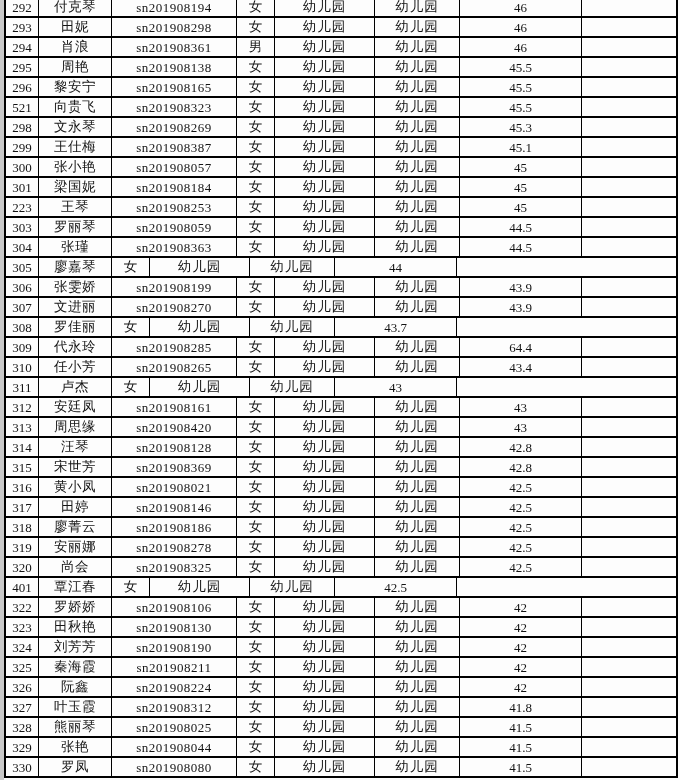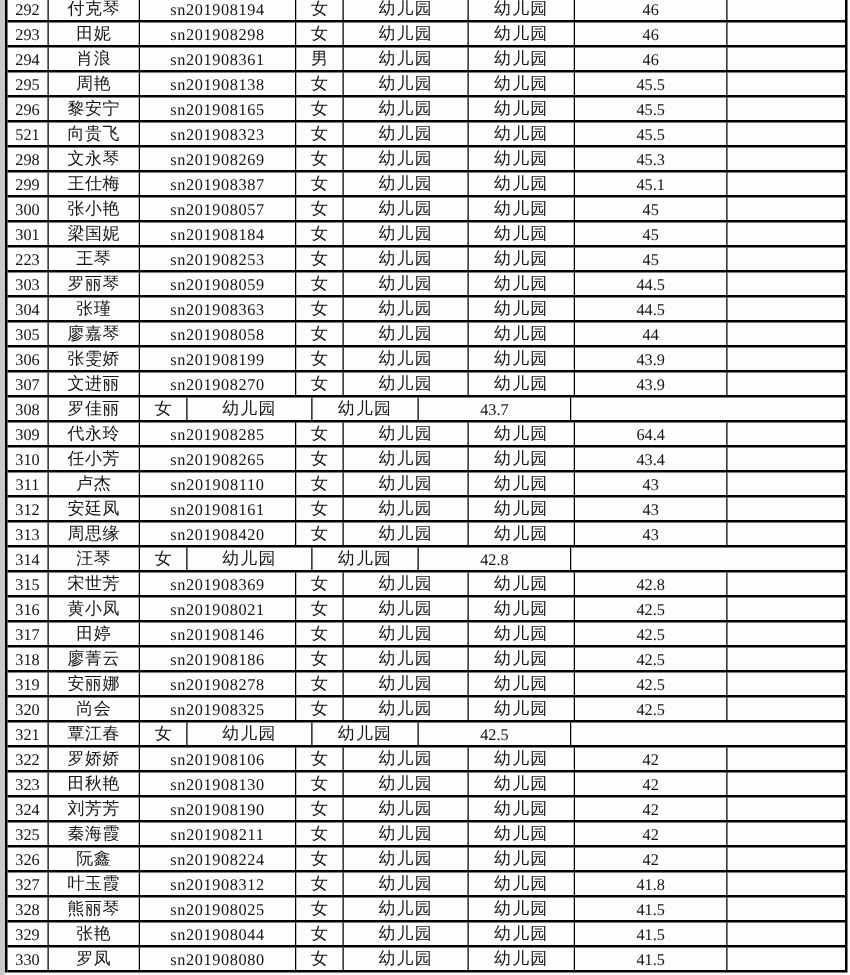--- a/index.html
+++ b/index.html
@@ -201,21 +201,20 @@
       <div class="cell c-sex">女</div>
       <div class="cell c-kg1">幼儿园</div>
       <div class="cell c-kg2">幼儿园</div>
       <div class="cell c-score">44.5</div>
       <div class="cell c-blank"></div>
     </div>
 
     <div class="t-row">
       <div class="cell c-no">305</div>
       <div class="cell c-name">廖嘉琴</div>
-      <div class="cell c-id">sn201908058</div>
       <div class="cell c-sex">女</div>
       <div class="cell c-kg1">幼儿园</div>
       <div class="cell c-kg2">幼儿园</div>
       <div class="cell c-score">44</div>
       <div class="cell c-blank"></div>
     </div>
 
     <div class="t-row">
       <div class="cell c-no">306</div>
       <div class="cell c-name">张雯娇</div>
@@ -266,21 +265,20 @@
       <div class="cell c-sex">女</div>
       <div class="cell c-kg1">幼儿园</div>
       <div class="cell c-kg2">幼儿园</div>
       <div class="cell c-score">43.4</div>
       <div class="cell c-blank"></div>
     </div>
 
     <div class="t-row">
       <div class="cell c-no">311</div>
       <div class="cell c-name">卢杰</div>
-      <div class="cell c-id">sn201908110</div>
       <div class="cell c-sex">女</div>
       <div class="cell c-kg1">幼儿园</div>
       <div class="cell c-kg2">幼儿园</div>
       <div class="cell c-score">43</div>
       <div class="cell c-blank"></div>
     </div>
 
     <div class="t-row">
       <div class="cell c-no">312</div>
       <div class="cell c-name">安廷凤</div>
@@ -299,20 +297,21 @@
       <div class="cell c-sex">女</div>
       <div class="cell c-kg1">幼儿园</div>
       <div class="cell c-kg2">幼儿园</div>
       <div class="cell c-score">43</div>
       <div class="cell c-blank"></div>
     </div>
 
     <div class="t-row">
       <div class="cell c-no">314</div>
       <div class="cell c-name">汪琴</div>
+      <div class="cell c-id">sn201908128</div>
       <div class="cell c-sex">女</div>
       <div class="cell c-kg1">幼儿园</div>
       <div class="cell c-kg2">幼儿园</div>
       <div class="cell c-score">42.8</div>
       <div class="cell c-blank"></div>
     </div>
 
     <div class="t-row">
       <div class="cell c-no">315</div>
       <div class="cell c-name">宋世芳</div>
@@ -373,21 +372,21 @@
       <div class="cell c-name">尚会</div>
       <div class="cell c-id">sn201908325</div>
       <div class="cell c-sex">女</div>
       <div class="cell c-kg1">幼儿园</div>
       <div class="cell c-kg2">幼儿园</div>
       <div class="cell c-score">42.5</div>
       <div class="cell c-blank"></div>
     </div>
 
     <div class="t-row">
-      <div class="cell c-no">321</div>
+      <div class="cell c-no">401</div>
       <div class="cell c-name">覃江春</div>
       <div class="cell c-sex">女</div>
       <div class="cell c-kg1">幼儿园</div>
       <div class="cell c-kg2">幼儿园</div>
       <div class="cell c-score">42.5</div>
       <div class="cell c-blank"></div>
     </div>
 
     <div class="t-row">
       <div class="cell c-no">322</div>

